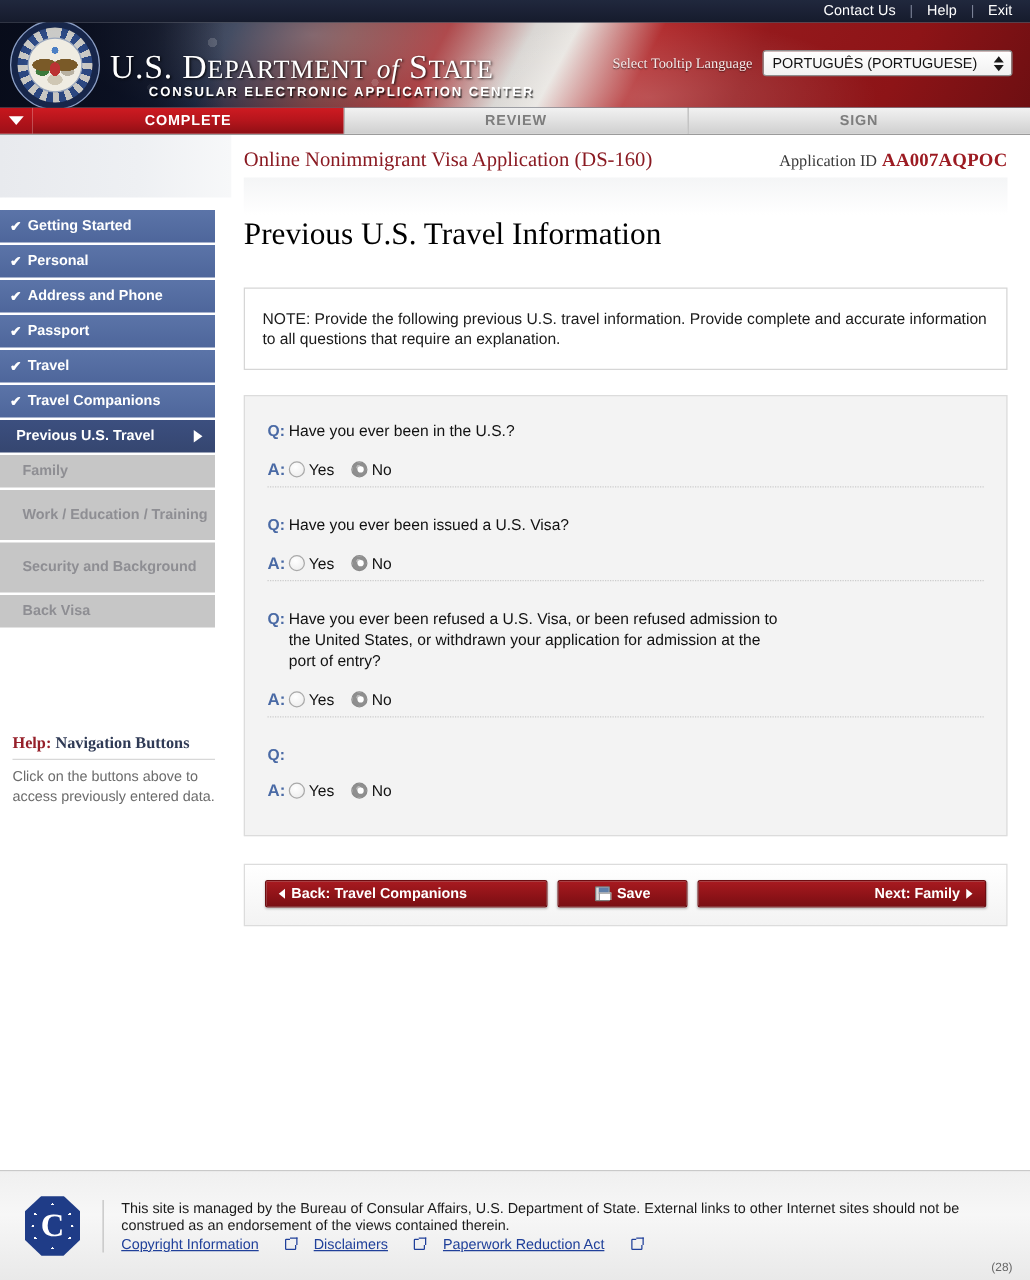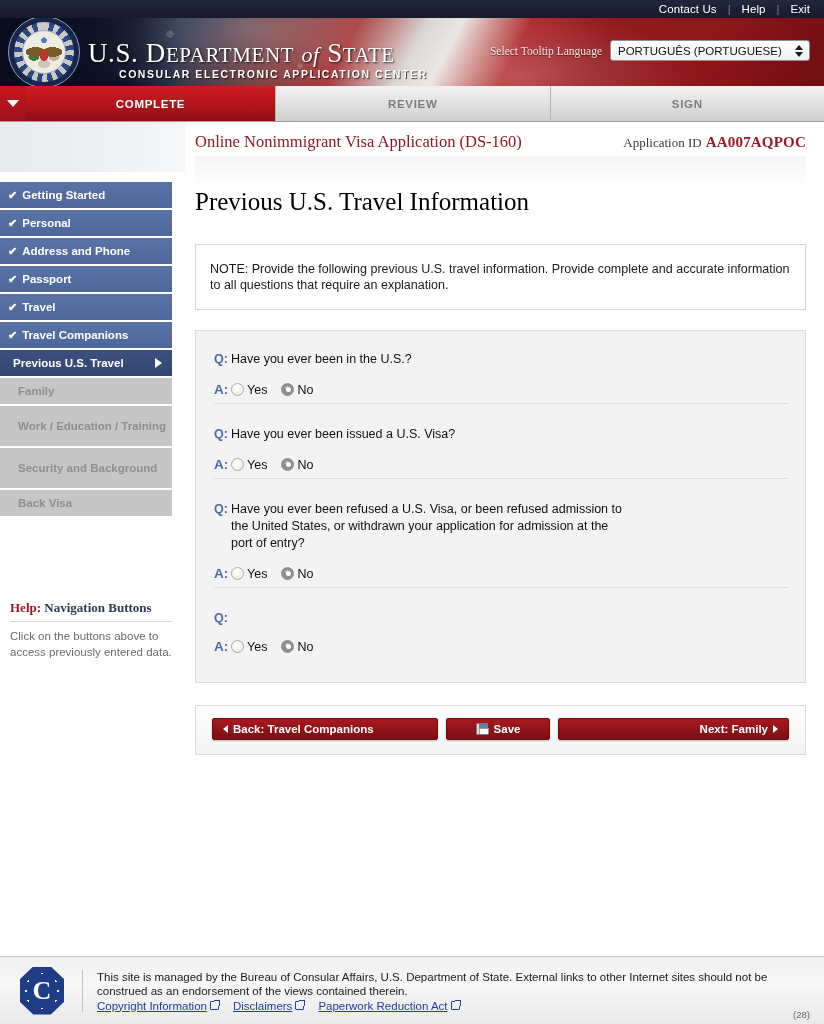--- a/index.html
+++ b/index.html
@@ -117,21 +117,21 @@
     font-size: 11.5px; color:#111; white-space: nowrap; overflow:hidden;
   }
   .lang-select .arrows {
     position:absolute; right:6px; top:50%; transform:translateY(-50%);
     display:flex; flex-direction:column; gap:2px; line-height:0;
   }
   .tri-up { width:0;height:0;border-left:4px solid transparent;border-right:4px solid transparent;border-bottom:5px solid #1a1a1a; }
   .tri-dn { width:0;height:0;border-left:4px solid transparent;border-right:4px solid transparent;border-top:5px solid #1a1a1a; }
 
   
-  .steps { display:flex; height: 36px; border-bottom:1px solid #9b9b9b; }
+  .steps { display:flex; height: 22px; border-bottom:1px solid #9b9b9b; }
   .step-arrow {
     width: 26px; background: linear-gradient(to bottom,#c8161d,#9d1018);
     display:flex; align-items:center; justify-content:center;
   }
   .step-arrow i { width:0;height:0;border-left:6px solid transparent;border-right:6px solid transparent;border-top:7px solid #fff; display:block;}
   .step {
     flex: 1; display:flex; align-items:center; justify-content:center;
     font-size: 11.5px; font-weight: bold; letter-spacing:.7px;
   }
   .step.active {
@@ -268,21 +268,21 @@
   .arrow-r { width:0;height:0;border-top:4px solid transparent;border-bottom:4px solid transparent;border-left:5px solid #fff; margin-left:5px;}
   .disk {
     width:12px;height:12px;background:#dcdcdc;border:1px solid #7c7c7c;
     position:relative; border-radius:1px; flex:0 0 12px;
   }
   .disk::before { content:""; position:absolute; left:2px; top:0; width:8px;height:5px;background:#5f7fa8; }
   .disk::after  { content:""; position:absolute; left:2px; bottom:0; width:8px;height:5px;background:#ffffff;border:1px solid #9a9a9a;border-bottom:none; }
 
   
   .footer {
-    position:absolute; left:0; bottom:0; width:824px; height:68px;
+    position:absolute; left:0; bottom:0; width:824px; height:88px;
     border-top:1px solid #c9c9c9;
     background: linear-gradient(to bottom,#f0f0f0 0%, #f7f7f7 40%, #e9e9e9 100%);
     display:flex; align-items:center; padding: 0 14px 0 14px;
   }
   .foot-seal {
     width:44px;height:48px; flex:0 0 44px; margin: 0 18px 0 6px; position:relative;
   }
   .foot-seal .oct {
     position:absolute; inset:0;
     background:#1f3c87;
@@ -304,21 +304,21 @@
       radial-gradient(circle 1.6px at 88% 74%, #fff 0 60%, transparent 62%),
       radial-gradient(circle 1.6px at 6% 50%, #fff 0 60%, transparent 62%),
       radial-gradient(circle 1.6px at 94% 50%, #fff 0 60%, transparent 62%);
     pointer-events:none;
   }
   .foot-body { flex:1; border-left: 1px solid #c0c0c0; padding-left: 14px; }
   .foot-text { font-size: 11.5px; color:#1a1a1a; line-height:14px; }
   .foot-links { margin-top: 2px; display:flex; gap: 14px; align-items:center; }
   .foot-links a {
     font-size: 11.5px; color:#20409a; text-decoration:underline;
-    display:inline-flex; align-items:center; gap:3px;
+    display:inline-flex; align-items:center; gap:21px;
   }
   .ext-icon {
     display:inline-block; width:9px;height:9px;border:1px solid #20409a;
     position:relative; border-radius:1px;
   }
   .ext-icon::after {
     content:""; position:absolute; right:-2px; top:-2px; width:5px;height:5px;
     border-top:1px solid #20409a; border-right:1px solid #20409a; background:#f2f2f2;
   }
   .foot-page { font-size: 9.5px; color:#666; align-self:flex-end; padding-bottom:4px; }

